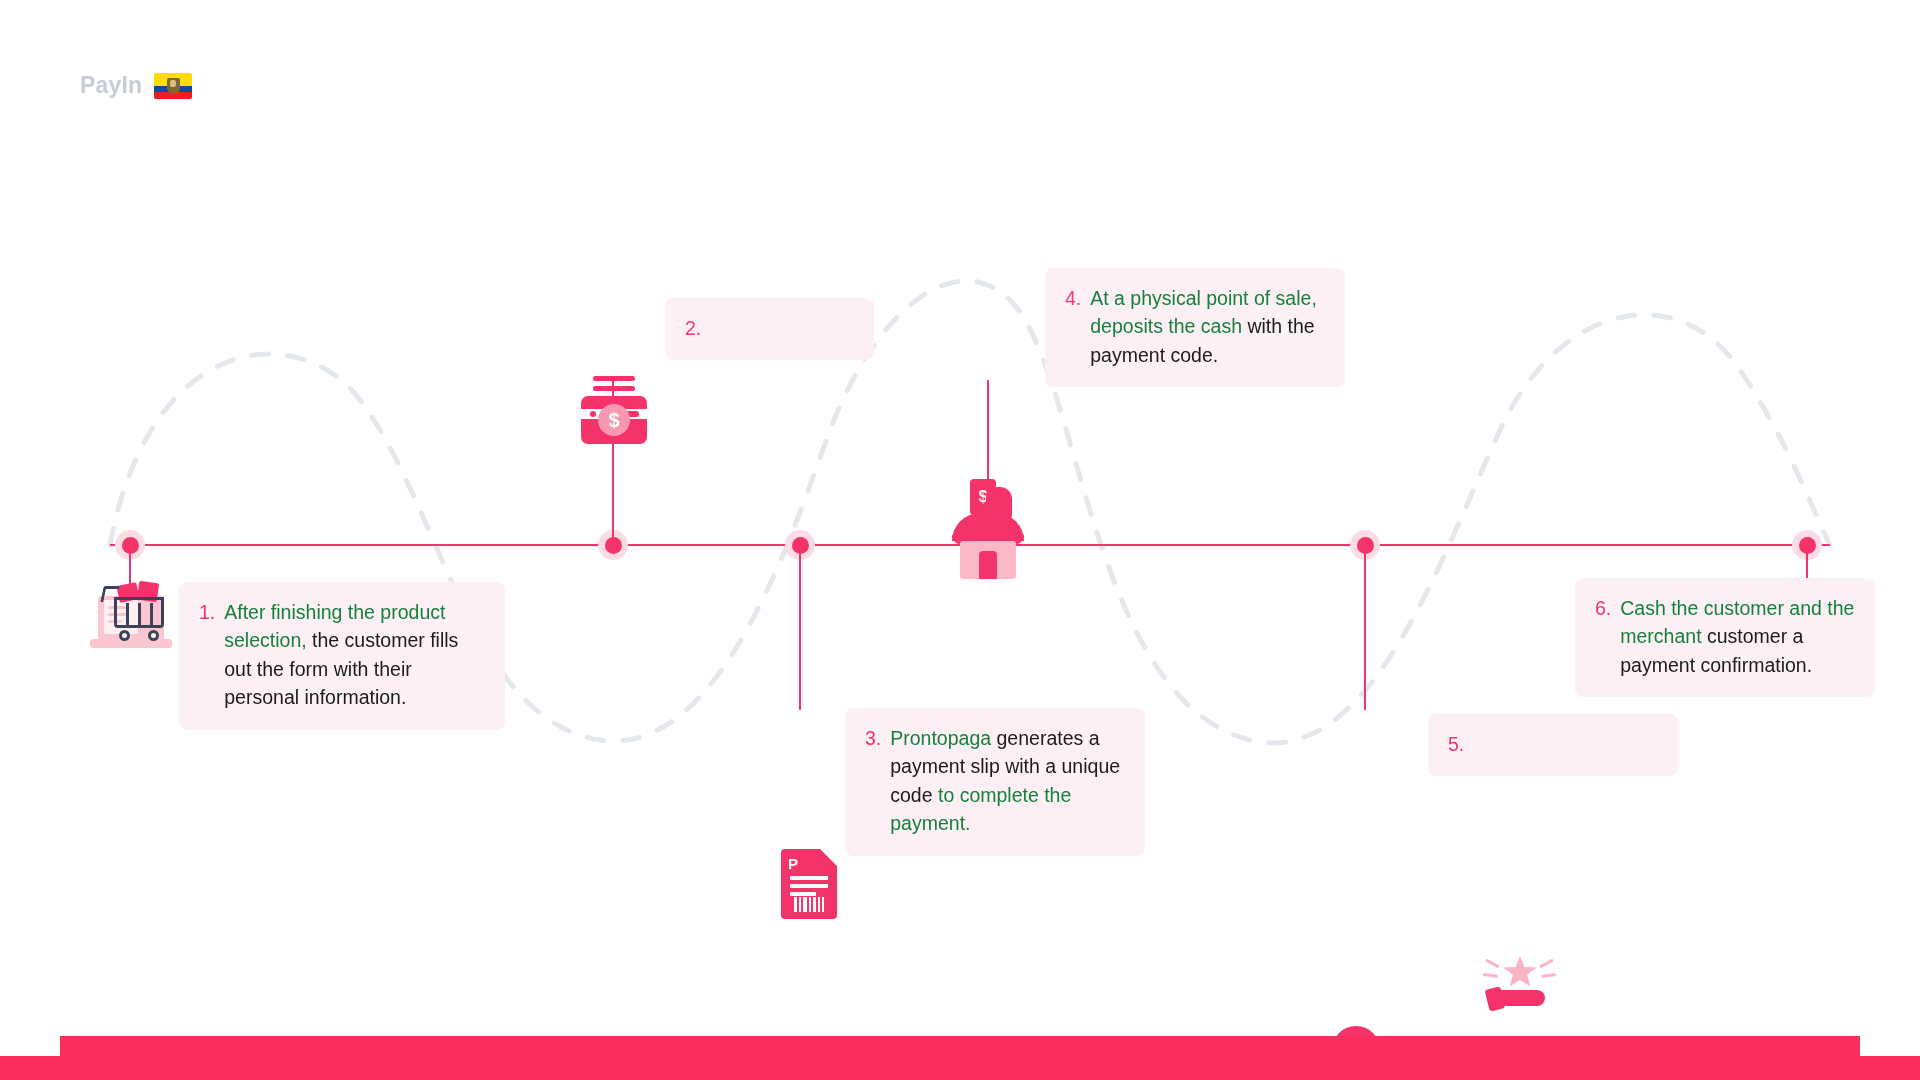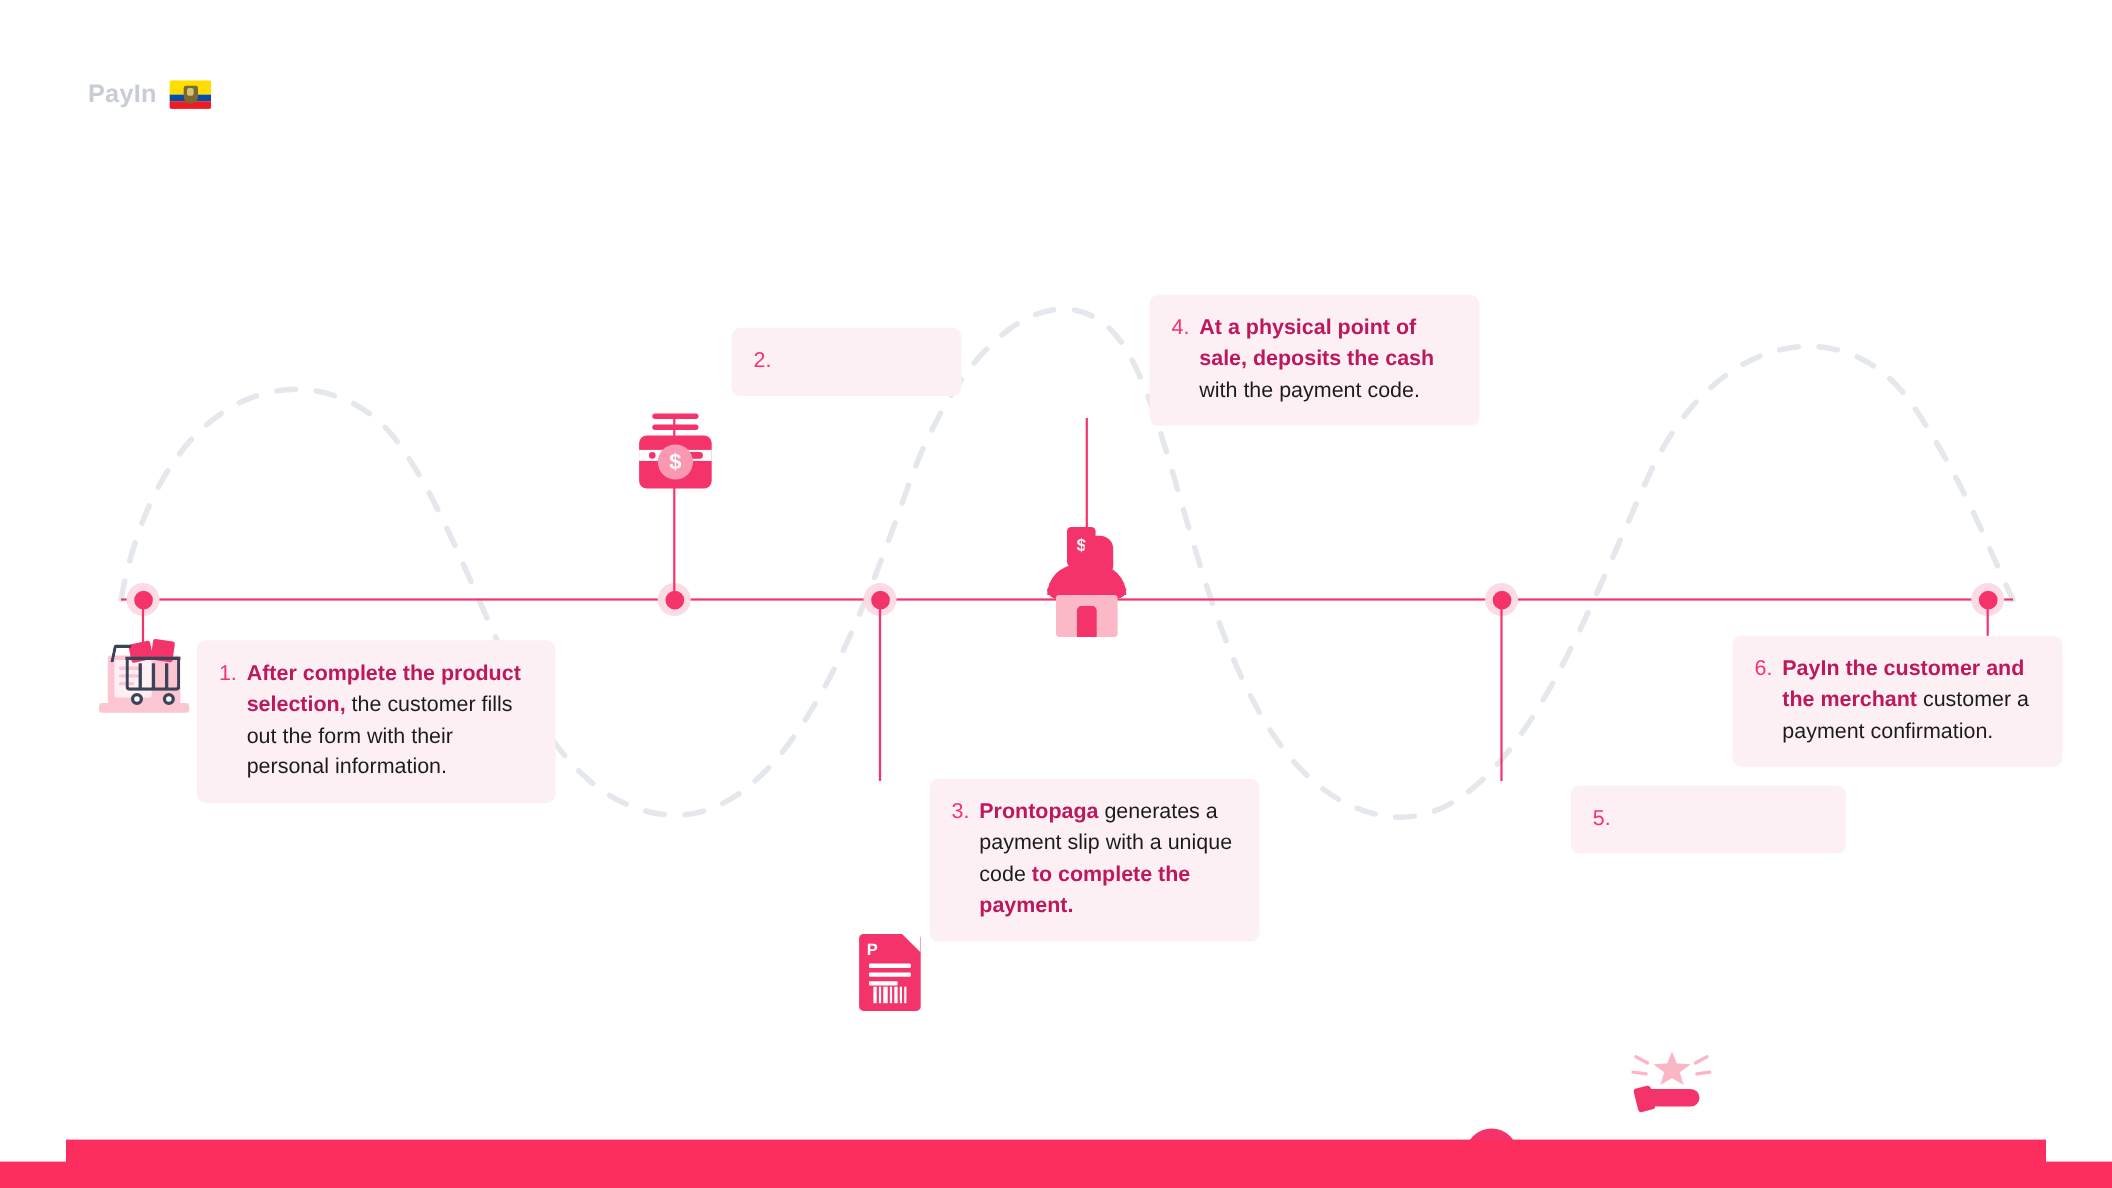--- a/index.html
+++ b/index.html
@@ -94,21 +94,21 @@
   .callout {
     position: absolute;
     background: #FDF0F4;
     border-radius: 8px;
     padding: 16px 20px 18px 20px;
     color: #1b1b1b;
     font-size: 19.5px;
     line-height: 1.46;
   }
   .callout .num { color: #F5336B; }
-  .callout .hl { color: #be185d; font-weight: bold; }
+  .callout .hl { color: #15803d; }
   .callout .body { display: flex; gap: 9px; }
   .callout .body .txt { flex: 1; }
 
   
   .step-icon { position: absolute; }
 
   
   .ico-wallet { width: 66px; height: 70px; position: relative; }
   .ico-wallet .ln { position:absolute; left:12px; height:5px; border-radius:3px; background:#F5336B; }
   .ico-wallet .box {
@@ -317,21 +317,21 @@
     <span class="rib" style="left:42px;"></span>
     <span class="rib" style="left:54px;"></span>
     <span class="handle"></span>
     <span class="whl" style="left:23px;"></span>
     <span class="whl" style="left:52px;"></span>
   </div>
   <div class="callout" style="left:179px; top:582px; width:326px;">
     <div class="body">
       <span class="num">1.</span>
       <span class="txt">
-        <span class="hl">After complete the product selection,</span><span> the customer fills out the form with their personal information.</span>
+        <span class="hl">After finishing the product selection,</span><span> the customer fills out the form with their personal information.</span>
       </span>
     </div>
   </div>
 
   <div class="step-icon ico-wallet" style="left:581px; top:300px;">
     <span class="ln" style="top:2px;  width:42px;"></span>
     <span class="ln" style="top:12px; width:42px;"></span>
     <span class="box"></span>
     <span class="strip"></span>
     <span class="dot1"></span>
@@ -405,21 +405,21 @@
     <span class="ray" style="left:-2px; top:20px; width:15px; transform:rotate(8deg);"></span>
     <span class="ray" style="left:54px; top:8px;  width:15px; transform:rotate(-28deg);"></span>
     <span class="ray" style="left:56px; top:20px; width:15px; transform:rotate(-8deg);"></span>
     <span class="cuff"></span>
     <span class="palm"></span>
   </div>
   <div class="callout" style="left:1575px; top:578px; width:300px;">
     <div class="body">
       <span class="num">6.</span>
       <span class="txt">
-        <span class="hl">PayIn the customer and the merchant</span><span> customer a payment confirmation.</span>
+        <span class="hl">Cash the customer and the merchant</span><span> customer a payment confirmation.</span>
       </span>
     </div>
   </div>
 
   <div id="footer">
     <div class="seg" style="left:0;    top:20px; width:60px;   height:24px;"></div>
     <div class="seg" style="left:60px; top:0;    width:1800px; height:44px;"></div>
     <div class="seg" style="left:1860px; top:20px; width:60px; height:24px;"></div>
   </div>
 

